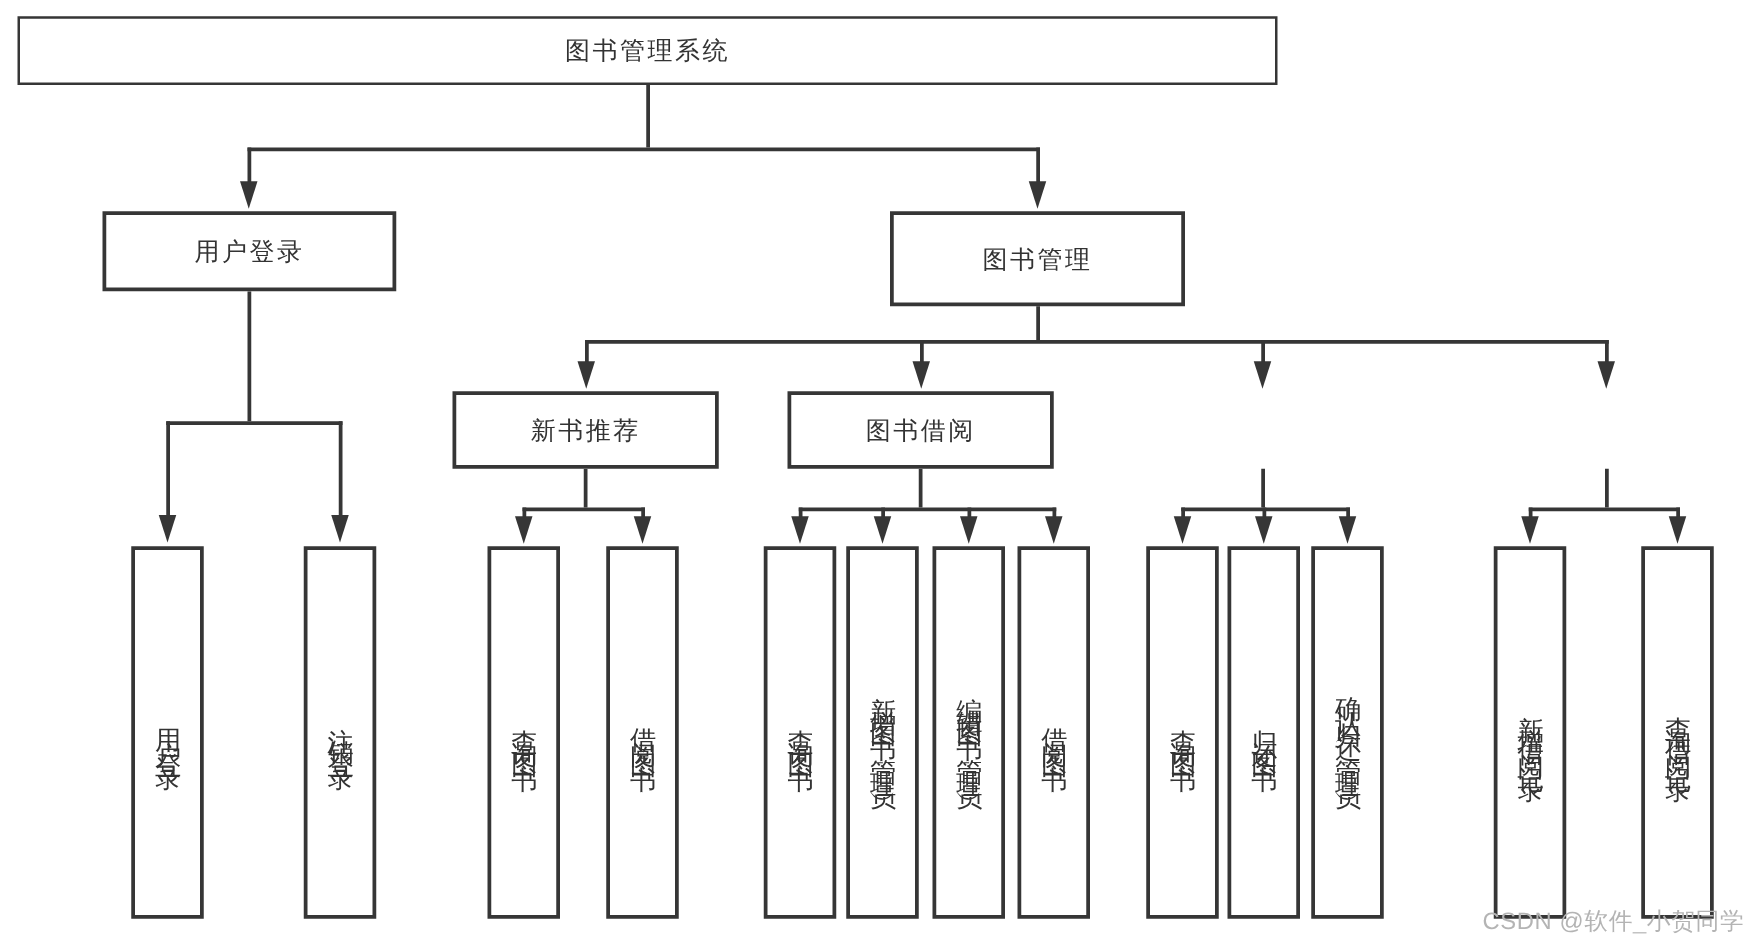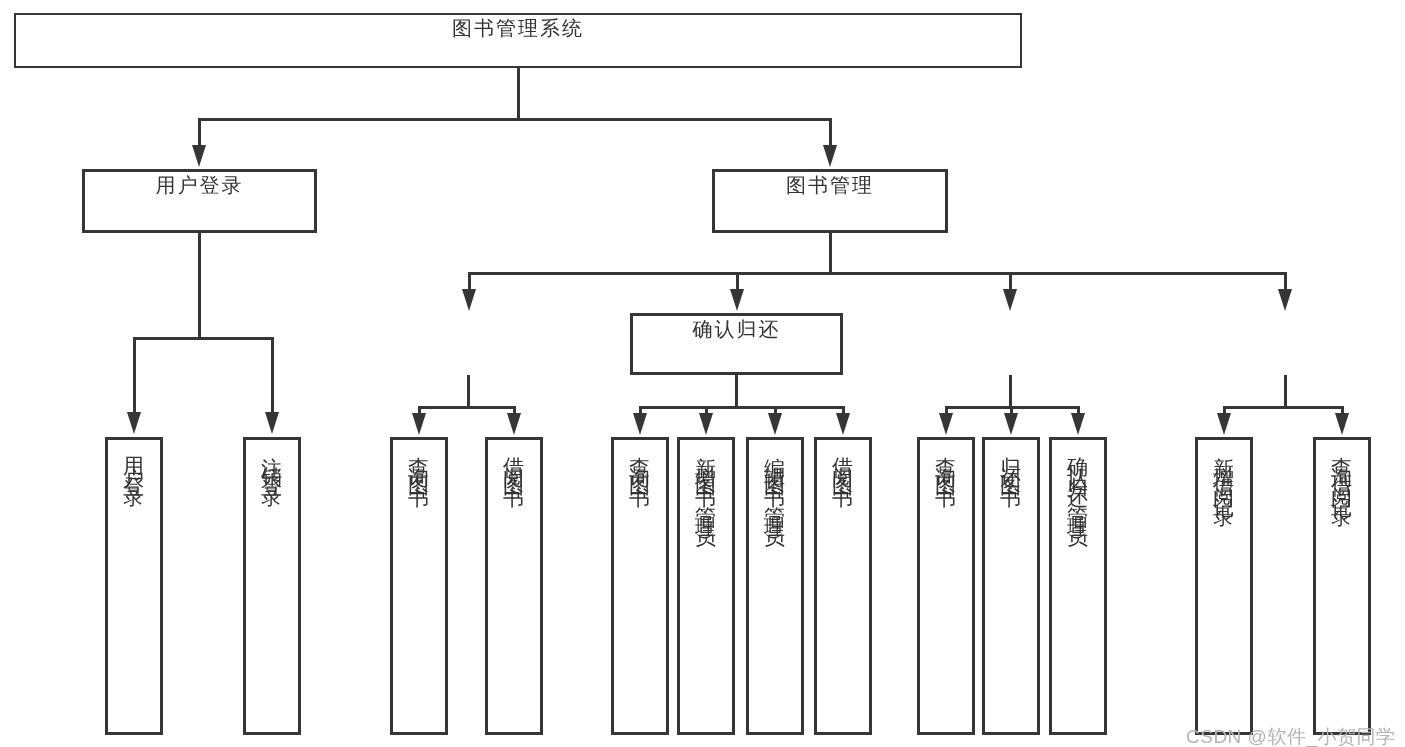--- a/index.html
+++ b/index.html
@@ -2,21 +2,21 @@
 <html><head>
 <meta charset="utf-8">
 <style>
   html,body{margin:0;padding:0;background:#fff;}
   .canvas{
     position:relative;width:1405px;height:747px;background:#ffffff;
     font-family:"Liberation Sans","DejaVu Sans",sans-serif;color:#333333;overflow:hidden;
   }
   .box{
     position:absolute;box-sizing:border-box;background:#ffffff;
-    border:3px solid #363636;display:flex;align-items:flex-start;justify-content:center;
+    border:3px solid #363636;display:flex;align-items:center;justify-content:center;
     z-index:2;
   }
   .hbox{font-size:20px;letter-spacing:2px;white-space:nowrap;}
   .root{border-width:2px;}
   .leaf span{
     writing-mode:vertical-rl;text-orientation:mixed;
     font-size:21px;letter-spacing:10px;line-height:1;white-space:nowrap;
   }
   .vline,.hline{position:absolute;background:#363636;z-index:1;}
   .vline{width:3px;}
@@ -95,26 +95,29 @@
   <div class="vline" style="left:1340.5px;top:406px;height:9px"></div>
   <div class="ahead" style="left:1335px;top:413px"></div>
 
   <div class="box hbox root" style="left:14px;top:13px;width:1008px;height:55px">
     <span>图书管理系统</span>
   </div>
 
   <div class="box hbox" style="left:82px;top:169px;width:235px;height:64px">
     <span>用户登录</span>
   </div>
-  <div class="box hbox" style="left:712px;top:169px;width:236px;height:64px">
+  <div class="box hbox" style="left:712px;top:169px;width:236px;height:76px">
     <span>图书管理</span>
   </div>
 
+  <div class="box hbox" style="left:362px;top:313px;width:213px;height:62px">
+    <span>新书推荐</span>
+  </div>
   <div class="box hbox" style="left:630px;top:313px;width:213px;height:62px">
-    <span>确认归还</span>
+    <span>图书借阅</span>
   </div>
 
   <div class="box leaf" style="left:105px;top:437px;width:58px;height:298px">
     <span>用户登录</span>
   </div>
   <div class="box leaf" style="left:243px;top:437px;width:58px;height:298px">
     <span>注销登录</span>
   </div>
 
   <div class="box leaf" style="left:390px;top:437px;width:58px;height:298px">

